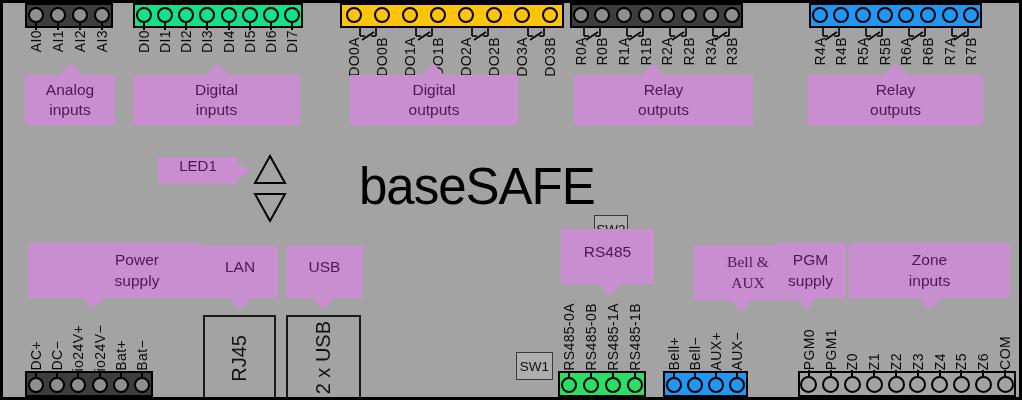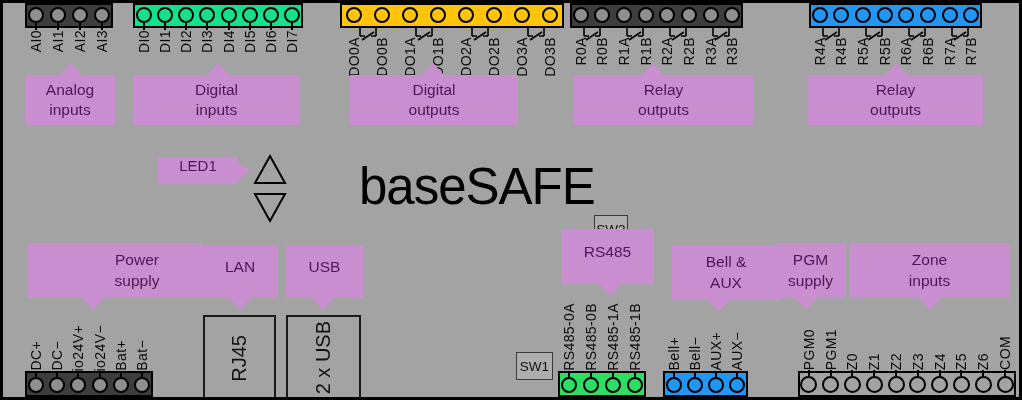--- a/index.html
+++ b/index.html
@@ -58,21 +58,21 @@
 
   #c-analog{left:22px;top:72px;width:90px;height:50px;--tip:46px;}
   #c-di{left:130px;top:72px;width:167px;height:50px;--tip:85px;}
   #c-do{left:347px;top:72px;width:168px;height:50px;--tip:83px;}
   #c-ra{left:571px;top:72px;width:179px;height:50px;--tip:79px;}
   #c-rb{left:805px;top:72px;width:175px;height:50px;--tip:88px;}
   #c-power{left:25px;top:240px;width:130px;height:55px;padding-left:44px;--tip:65px;}
   #c-lan{left:199px;top:243px;width:76px;height:52px;--tip:38px;}
   #c-usb{left:283px;top:243px;width:77px;height:52px;--tip:37px;}
   #c-rs485{left:558px;top:226px;width:93px;height:55px;--tip:49px;}
-  #c-bell{left:669px;top:242px;width:108px;height:55px;--tip:47px;}
+  #c-bell{left:691px;top:242px;width:108px;height:55px;font-family:Liberation Serif, serif;--tip:47px;}
   #c-pgm{left:772px;top:240px;width:71px;height:55px;--tip:31px;}
   #c-zone{left:846px;top:240px;width:161px;height:55px;--tip:81px;}
 
   
   .led-tag{position:absolute;width:80px;height:27px;background:var(--purple);color:var(--purple-text);
            display:flex;align-items:flex-start;justify-content:center;font-size:15px;z-index:3;}
   .led-arrow{position:absolute;right:-12px;top:50%;transform:translateY(-50%);width:0;height:0;
              border-top:9px solid transparent;border-bottom:9px solid transparent;
              border-left:12px solid var(--purple);}
   #led1{left:155px;top:154px;}

